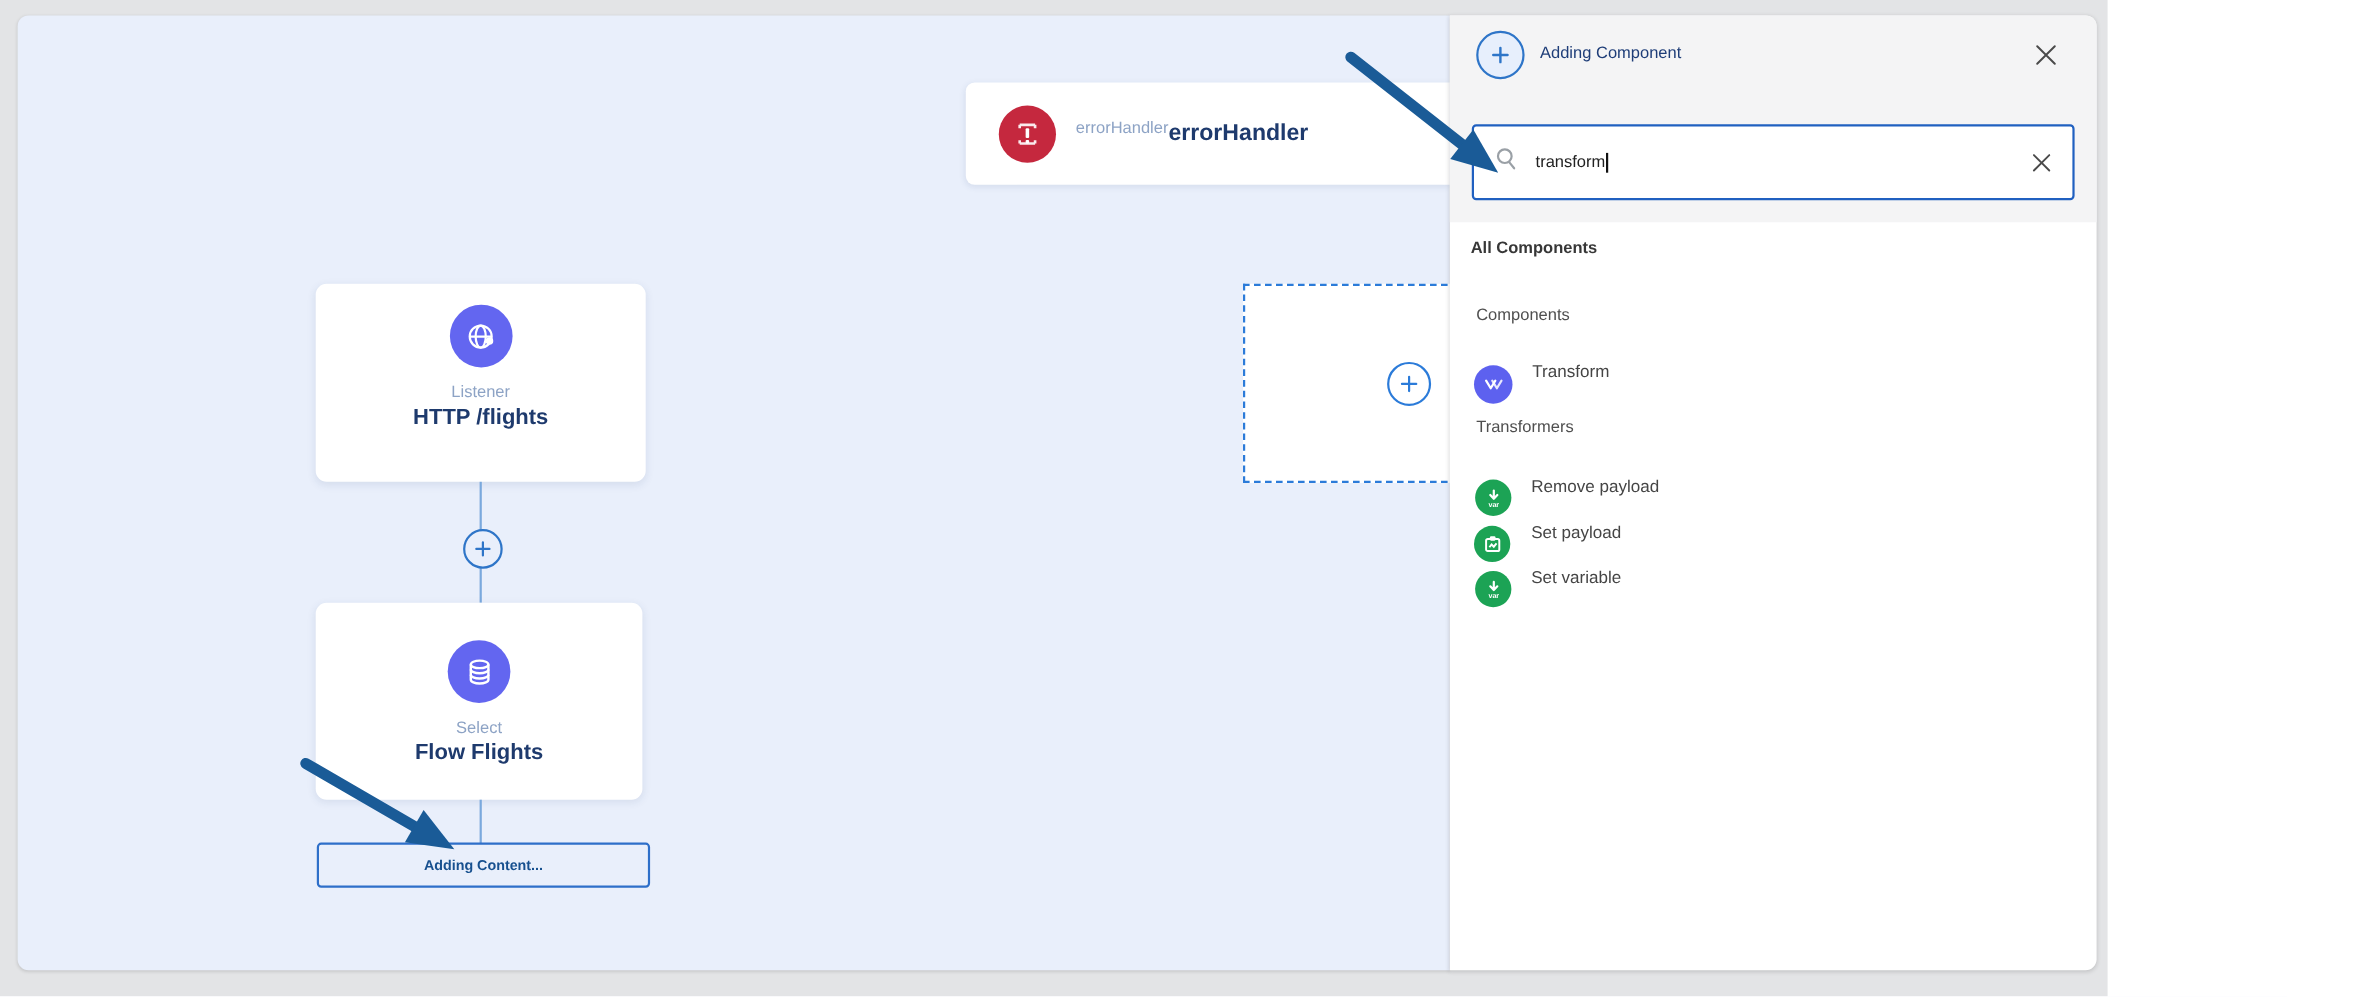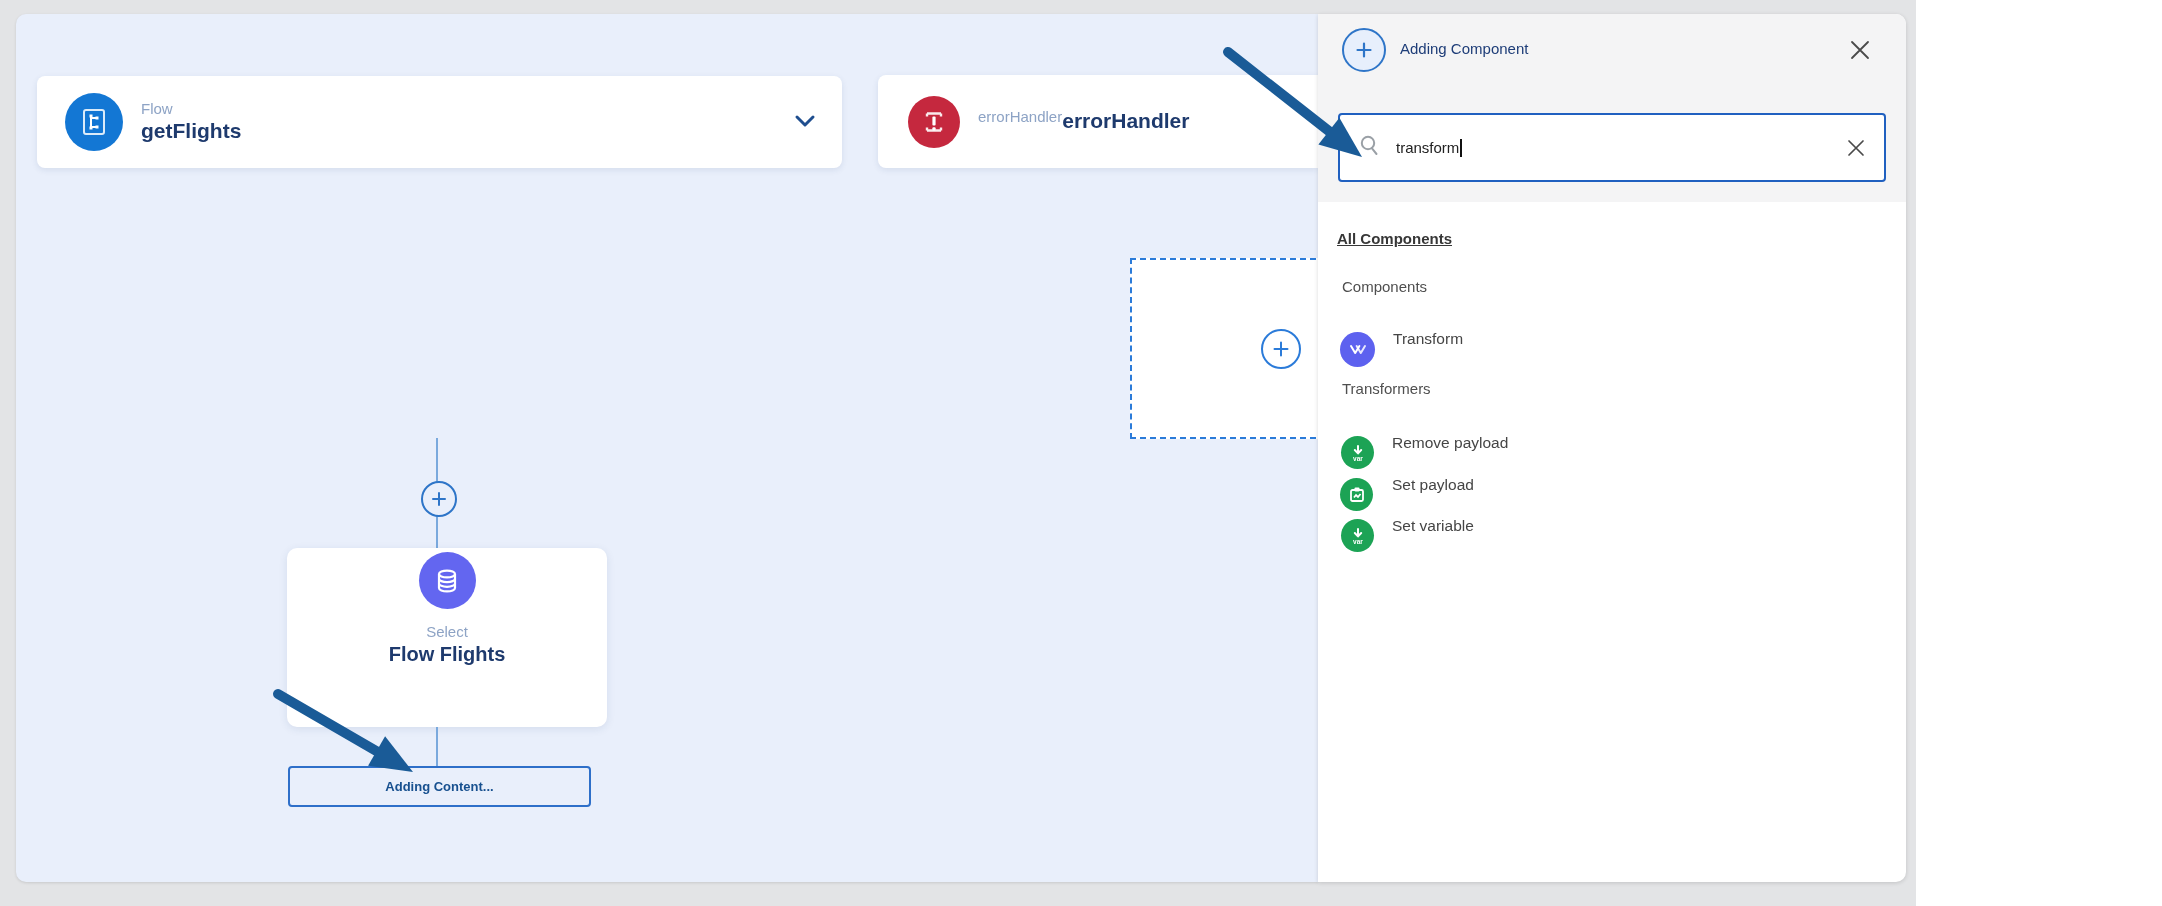--- a/index.html
+++ b/index.html
@@ -49,73 +49,62 @@
   .chevron{position:absolute;right:26px;top:38px;}
 </style>
 </head>
 <body>
 <div id="screen">
 
   <div class="backdrop"></div>
 
   <div class="canvas"></div>
 
-  <div class="hcard" style="left:37px;top:76px;width:805px;height:92px;padding-left:28px;box-sizing:border-box;">
-    <span class="circ" style="width:58px;height:58px;background:#1377d4;">
-      <svg width="32" height="32" viewBox="0 0 32 32">
-          <g fill="none" stroke="#fff" stroke-width="2">
-            <rect x="6" y="4" width="20" height="24" rx="2" opacity=".85"></rect>
-            <path d="M13 10v12M13 12h6M13 21h6"></path>
-          </g>
-          <g fill="#fff">
-            <rect x="11.5" y="8.5" width="3" height="3"></rect>
-            <rect x="17.5" y="10.5" width="3" height="3"></rect>
-            <rect x="17.5" y="19.5" width="3" height="3"></rect>
-            <rect x="11.5" y="20.5" width="3" height="3"></rect>
-          </g>
-        </svg>
-    </span>
-    <span style="margin-left:18px;display:flex;flex-direction:column;">
-      <span class="sub-label">Flow</span>
-      <span class="card-name">getFlights</span>
-    </span>
-    <span class="chevron">
-      <svg width="22" height="14" viewBox="0 0 22 14">
-          <path d="M3 3l8 8 8-8" fill="none" stroke="#1f4e8f" stroke-width="3" stroke-linecap="round" stroke-linejoin="round"></path>
-        </svg>
-    </span>
-  </div>
 
   <div class="hcard" style="left:878px;top:75px;width:440px;height:93px;padding-left:30px;box-sizing:border-box;border-radius:8px 0 0 8px;">
     <span class="circ" style="width:52px;height:52px;background:#c5283e;">
       <svg width="30" height="30" viewBox="0 0 30 30">
           <g stroke="#fff" stroke-width="2.4" fill="none" opacity=".9">
             <path d="M8 6.5h14M8 6.5v3M22 6.5v3M8 23.5h14M8 23.5v-3M22 23.5v-3"></path>
           </g>
           <g fill="#fff">
             <rect x="13.4" y="9.5" width="3.2" height="9" rx="1"></rect>
             <rect x="13.4" y="20.2" width="3.2" height="3.2" rx="1"></rect>
           </g>
         </svg>
     </span>
     <span style="margin-left:18px;display:flex;flex-direction:row;">
       <span class="sub-label">errorHandler</span>
       <span class="card-name">errorHandler</span>
     </span>
   </div>
 
+  <div class="vcard" style="left:287px;top:258px;width:300px;height:180px;padding-top:19px;box-sizing:border-box;">
+    <span class="circ" style="width:57px;height:57px;background:#6366f0;">
+      <svg width="34" height="34" viewBox="0 0 34 34">
+          <g fill="none" stroke="#fff" stroke-width="2">
+            <circle cx="17" cy="17" r="10"></circle>
+            <ellipse cx="17" cy="17" rx="4.6" ry="10"></ellipse>
+            <path d="M7 17h20"></path>
+          </g>
+          <circle cx="25" cy="21" r="3.4" fill="#fff"></circle>
+        </svg>
+    </span>
+    <span class="sub-label">Listener</span>
+    <span class="card-name">HTTP /flights</span>
+  </div>
 
   <div class="connector" style="left:436px;top:438px;height:110px;"></div>
   <div class="plus-circle" style="left:421px;top:481px;width:32px;height:32px;border:2px solid #2e75c8;background:#e9effb;">
     <svg width="16" height="16" viewBox="0 0 16 16">
         <path d="M8 2v12M2 8h12" stroke="#2e75c8" stroke-width="2" stroke-linecap="round"></path>
       </svg>
   </div>
 
-  <div class="vcard" style="left:287px;top:548px;width:320px;height:179px;padding-top:4px;box-sizing:border-box;">
+  <div class="vcard" style="left:287px;top:548px;width:297px;height:179px;padding-top:34px;box-sizing:border-box;">
     <span class="circ" style="width:57px;height:57px;background:#6366f0;">
       <svg width="34" height="34" viewBox="0 0 34 34">
           <g fill="none" stroke="#fff" stroke-width="2.2">
             <ellipse cx="17" cy="10" rx="8" ry="3.4"></ellipse>
             <path d="M9 10v14c0 1.9 3.6 3.4 8 3.4s8-1.5 8-3.4V10"></path>
             <path d="M9 14.7c0 1.9 3.6 3.4 8 3.4s8-1.5 8-3.4M9 19.4c0 1.9 3.6 3.4 8 3.4s8-1.5 8-3.4"></path>
           </g>
         </svg>
     </span>
     <span class="sub-label">Select</span>
@@ -159,21 +148,21 @@
         <span class="search-text">transform</span>
           <span class="caret"></span>
         <span class="search-clear">
           <svg width="20" height="20" viewBox="0 0 20 20">
               <path d="M3 3l14 14M17 3L3 17" stroke="#4a4a4a" stroke-width="1.7" stroke-linecap="round"></path>
             </svg>
         </span>
       </div>
     </div>
 
-    <span class="section-strong" style="left:19px;top:216px;text-decoration:underline;">All Components</span>
+    <span class="section-strong" style="left:19px;top:203px;">All Components</span>
 
     <span class="section-label" style="left:24px;top:264px;">Components</span>
 
     <span class="item-icon" style="left:22px;top:318px;width:35px;height:35px;background:#5d61ef;">
       <svg width="24" height="24" viewBox="0 0 24 24">
           <g fill="none" stroke="#fff" stroke-width="2" stroke-linecap="round" stroke-linejoin="round">
             <path d="M5 8l4.2 7L13.4 8"></path>
             <path d="M10.6 8l4.2 7L19 8" opacity=".85"></path>
           </g>
         </svg>

